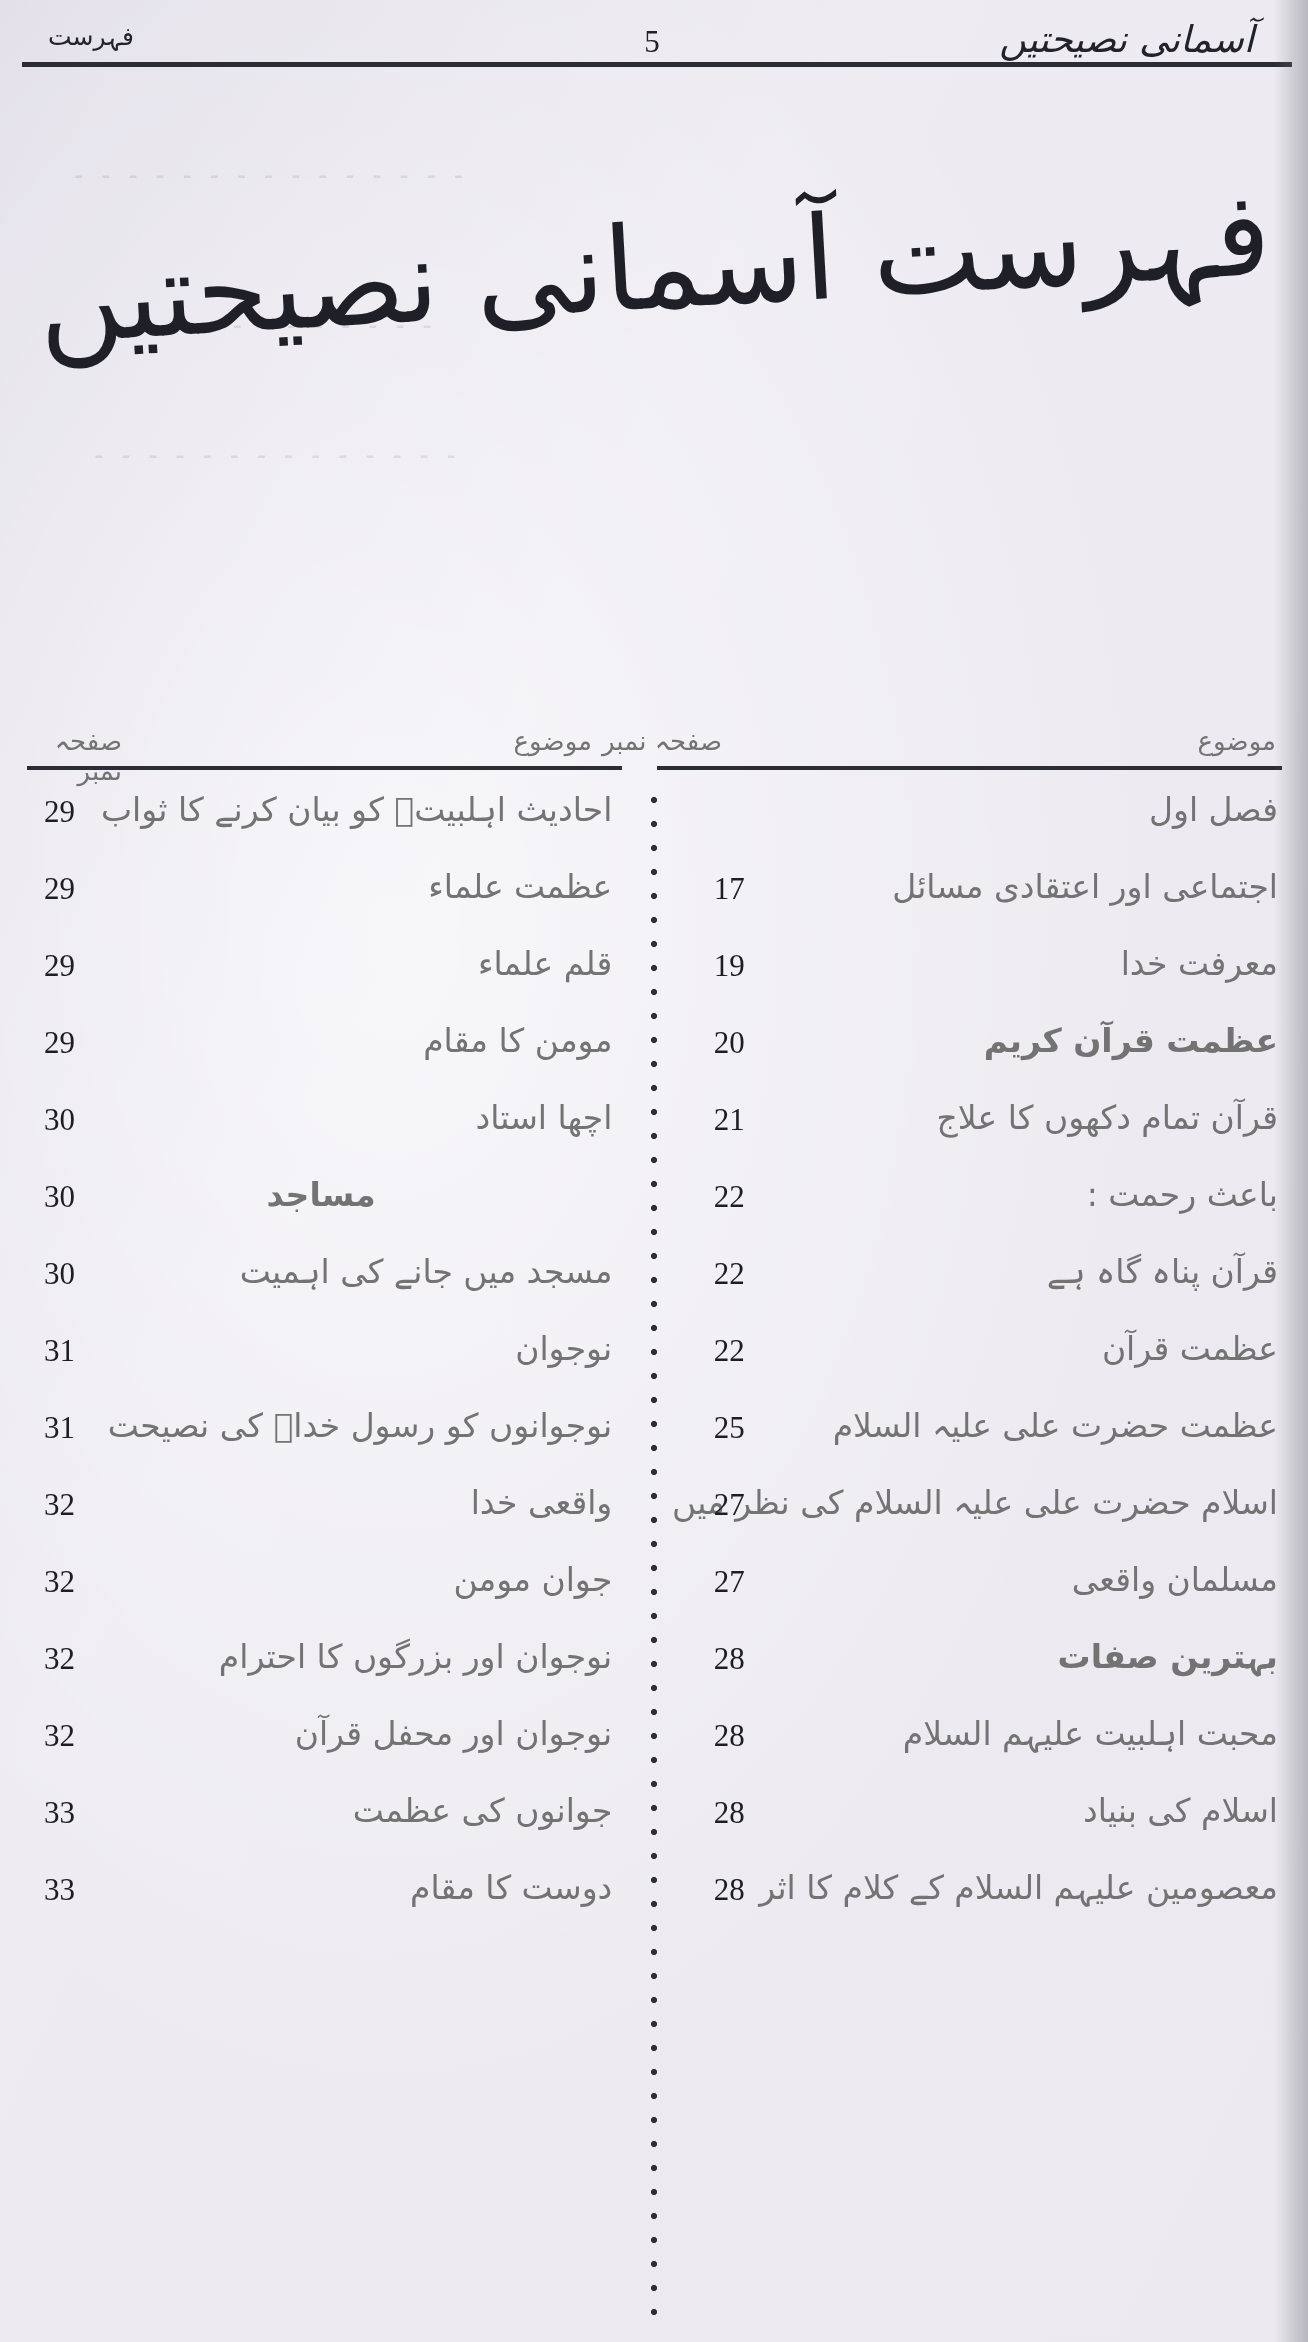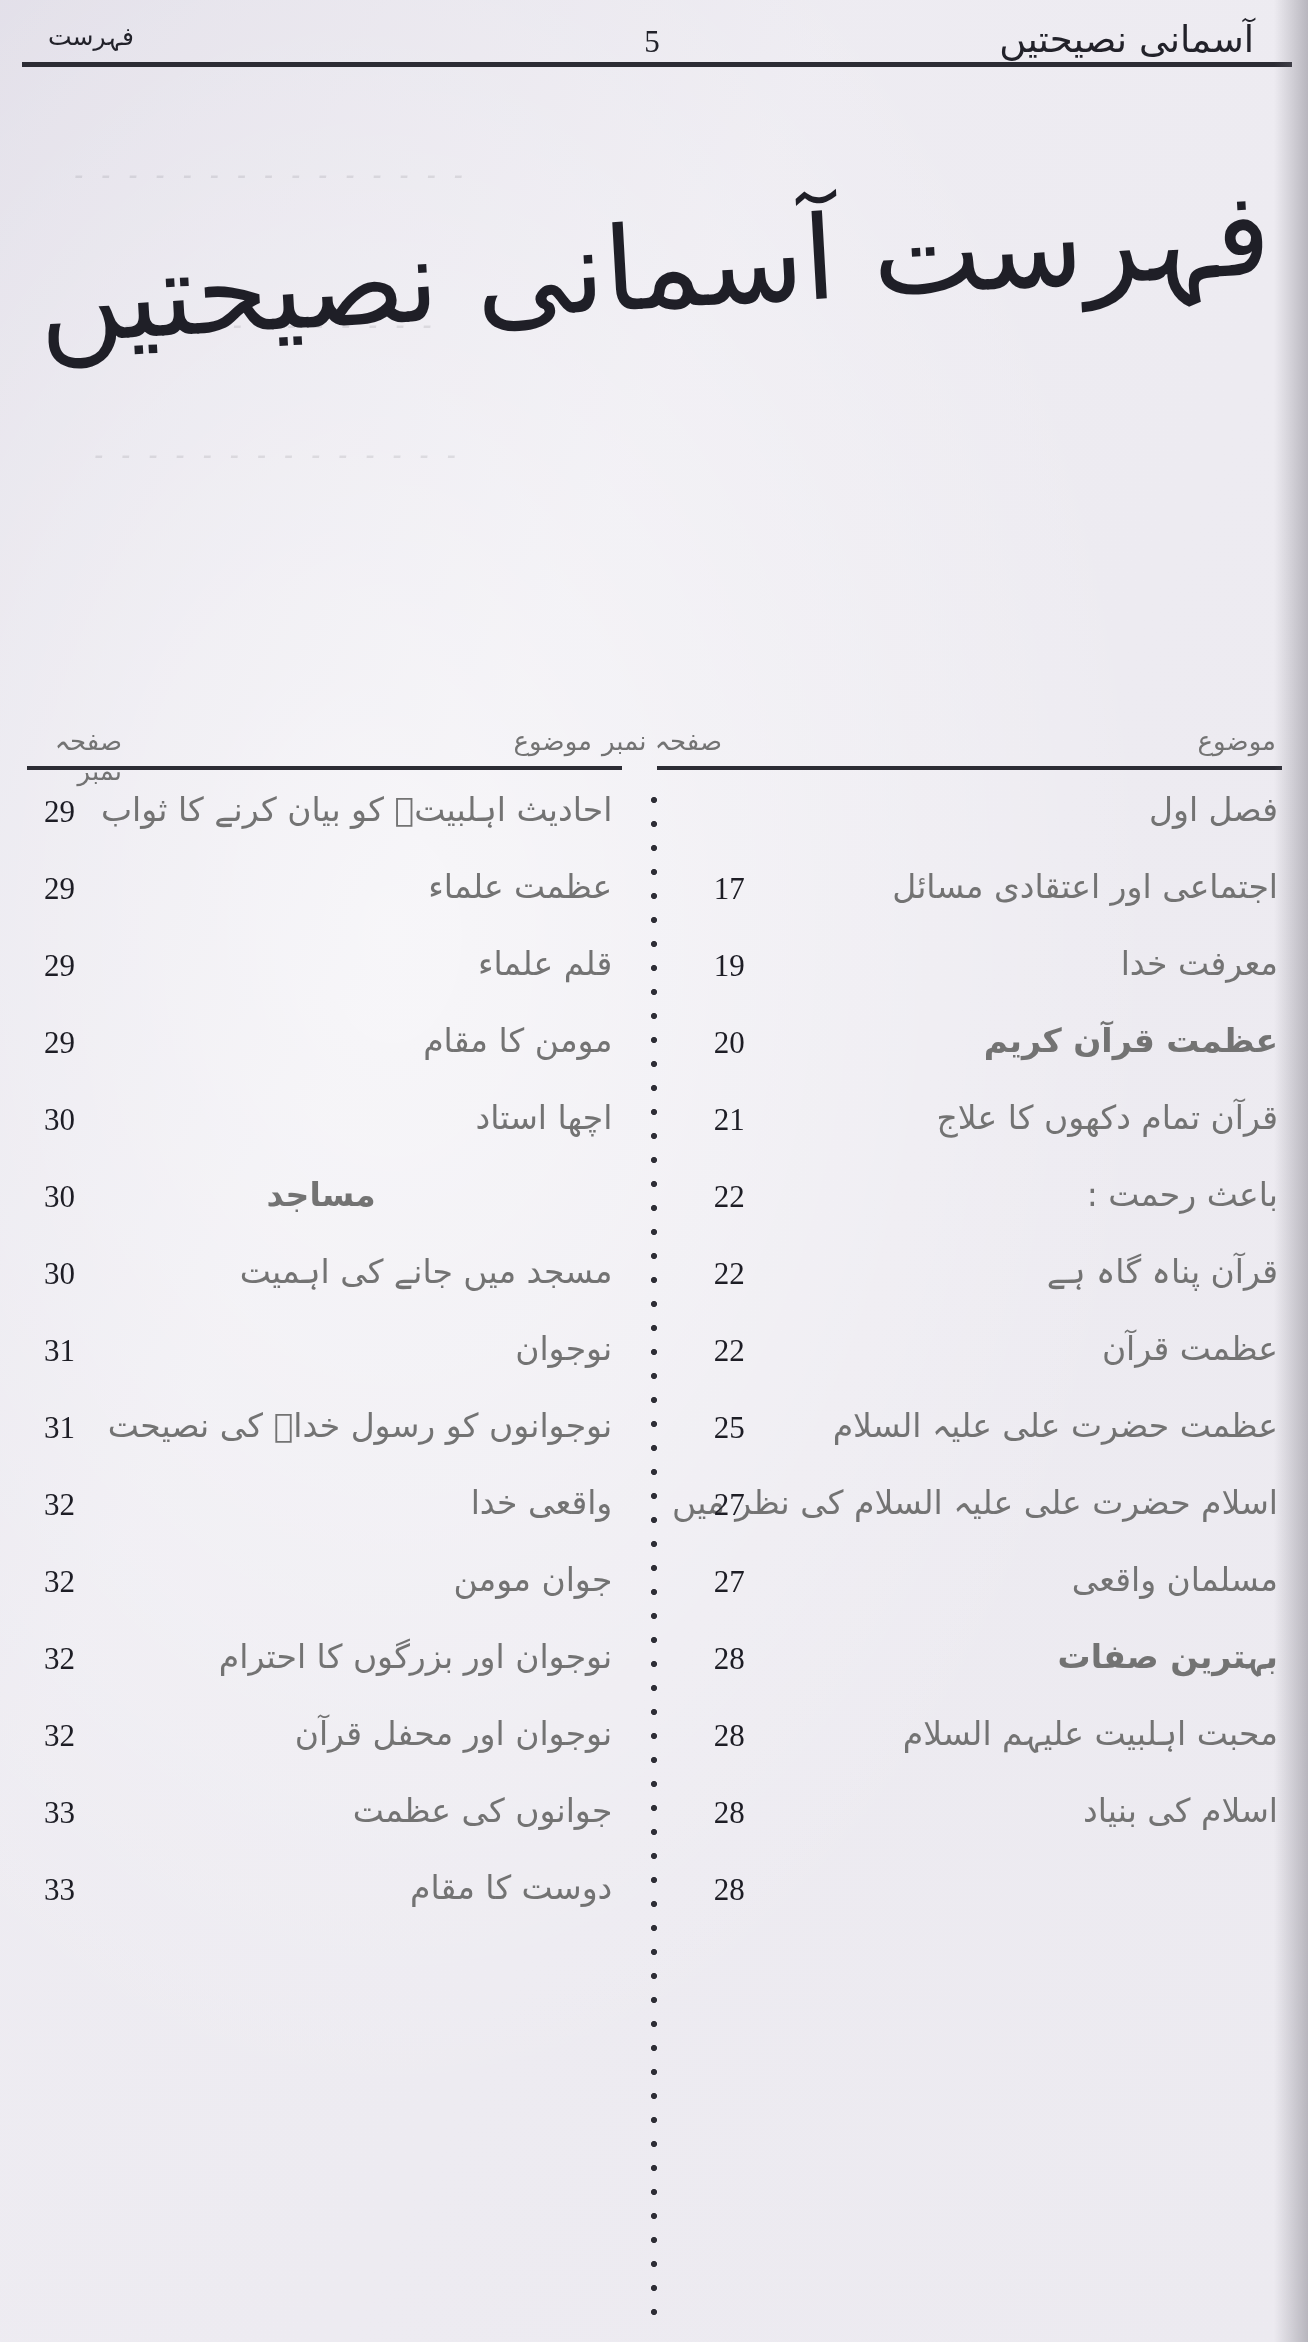--- a/index.html
+++ b/index.html
@@ -52,20 +52,21 @@
     height: 64px;
     direction: rtl;
   }
   .header-right {
     position: absolute;
     right: 20px;
     top: 0;
     font-size: 37px;
     color: #22222a;
     letter-spacing: 0px;
+    font-style: italic;
   }
   .header-page {
     position: absolute;
     left: 50%;
     transform: translateX(-50%);
     top: 6px;
     font-size: 31px;
     color: #22222a;
     font-family: "Liberation Serif", serif;
   }
@@ -267,20 +268,21 @@
         </div>
         <div class="row">
           <div class="row-title">محبت اہلبیت علیہم السلام</div>
           <div class="row-page">28</div>
         </div>
         <div class="row">
           <div class="row-title">اسلام کی بنیاد</div>
           <div class="row-page">28</div>
         </div>
         <div class="row">
+          <div class="row-title">معصومین علیہم السلام کے کلام کا اثر</div>
           <div class="row-page">28</div>
         </div>
       </div>
 
       <div class="col col-left">
         <div class="row">
           <div class="row-title">احادیث اہلبیتؑ کو بیان کرنے کا ثواب</div>
           <div class="row-page">29</div>
         </div>
         <div class="row">

